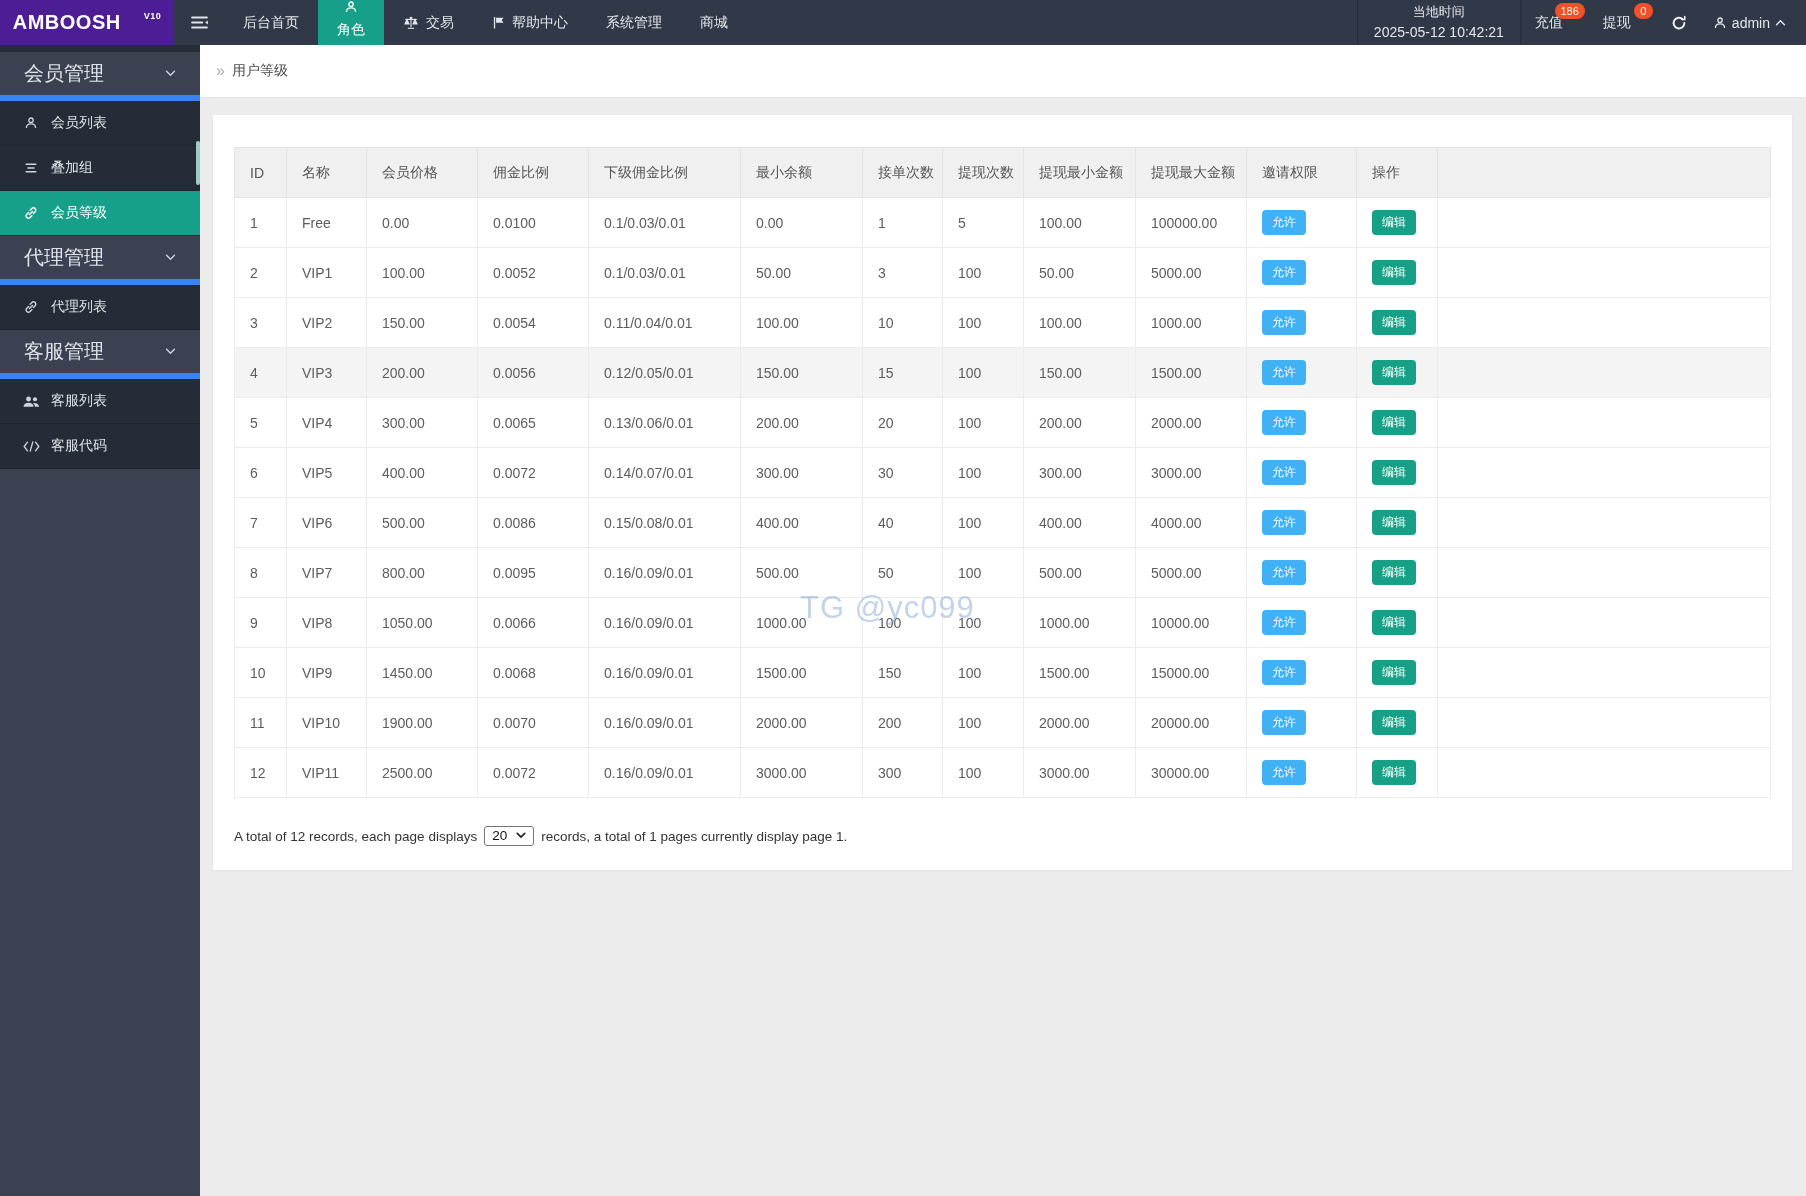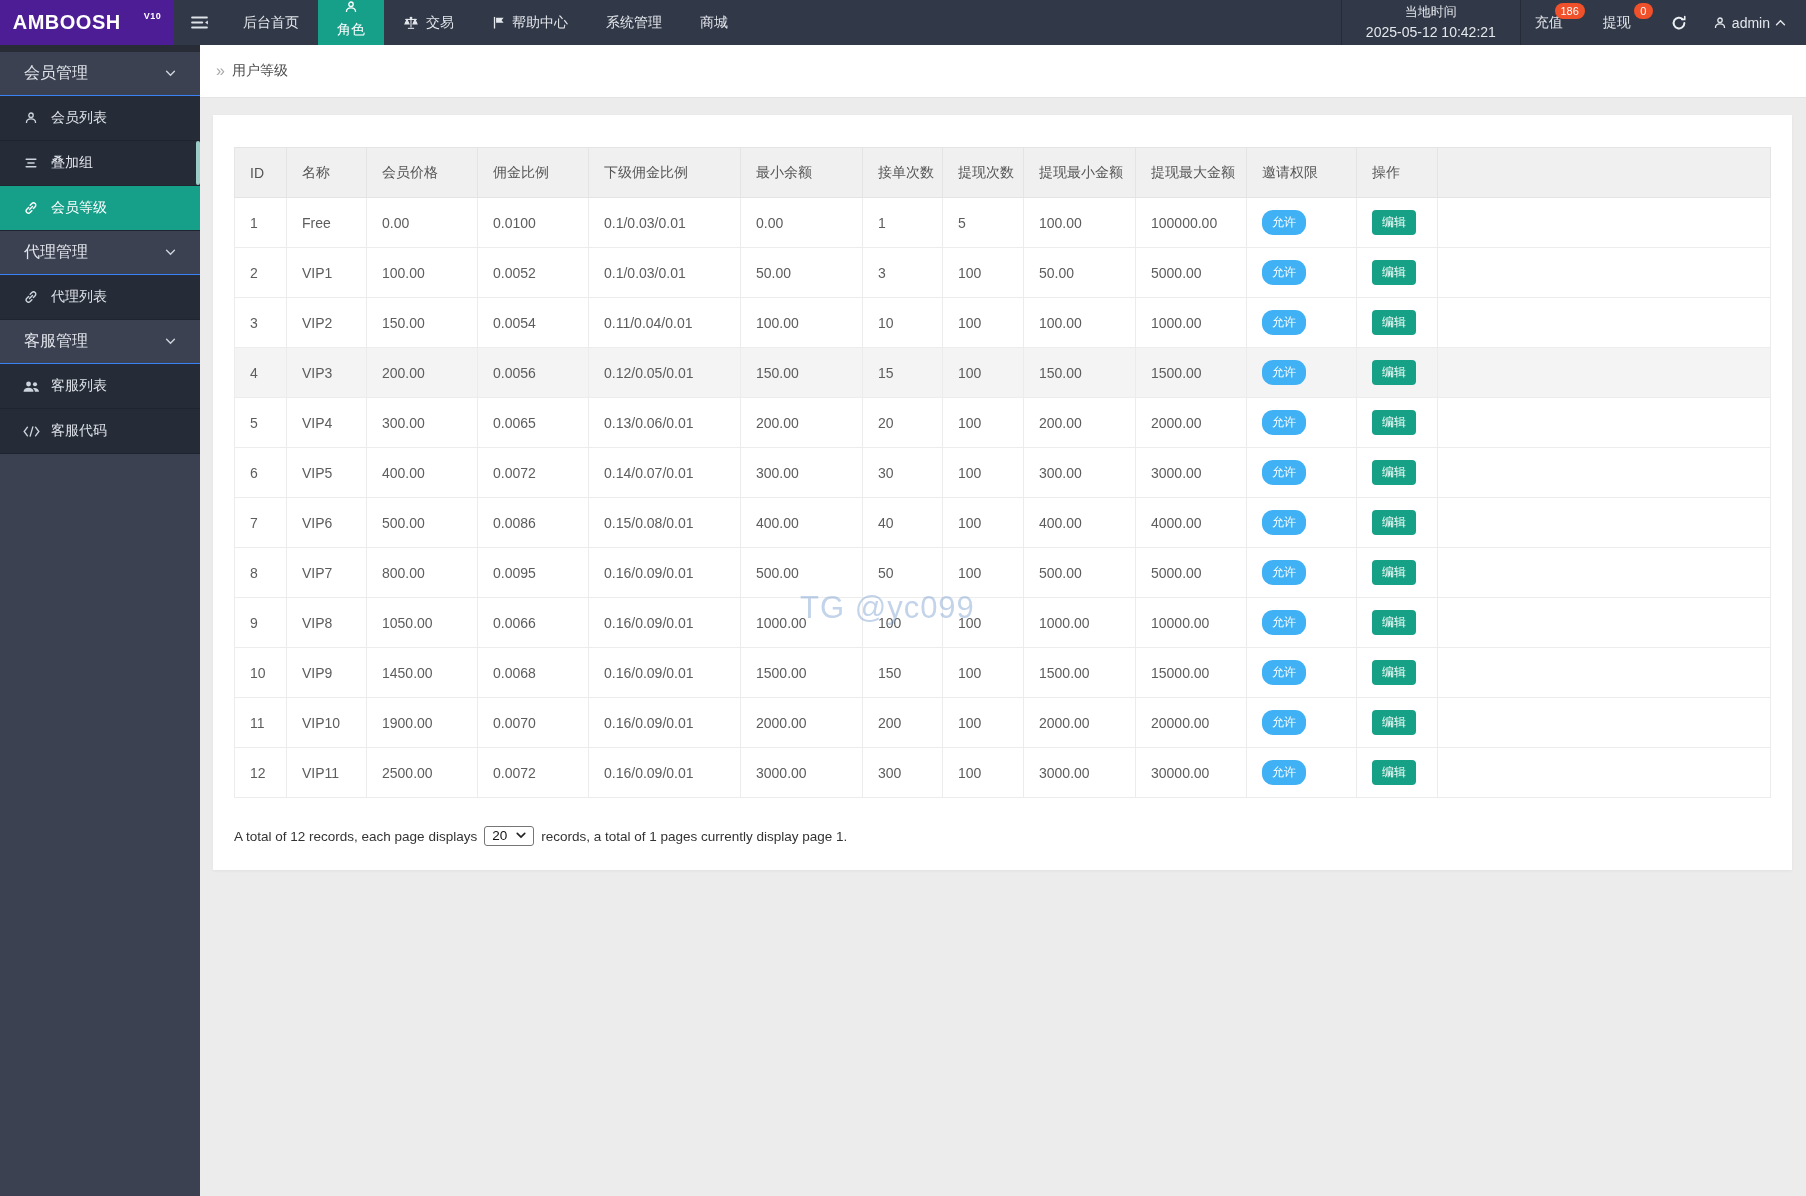--- a/index.html
+++ b/index.html
@@ -14,34 +14,34 @@
     display:flex;align-items:stretch;color:#e4e7ec;z-index:6;}
   .logo{width:174px;background:#4c1d95;display:flex;align-items:center;justify-content:center;
     font-size:20px;font-weight:bold;color:#fff;letter-spacing:.5px;gap:20px;}
   .logo sup{font-size:9px;margin-left:3px;top:-7px;position:relative;}
   .nav-toggle{width:50px;display:flex;align-items:center;justify-content:center;cursor:pointer;color:#dfe3e9;}
   .nav-items{display:flex;align-items:stretch;}
   .nav-item{display:flex;align-items:center;gap:7px;padding:0 19px;font-size:14px;cursor:pointer;white-space:nowrap;}
   .nav-item.active{background:#16a089;color:#fff;flex-direction:column;}
   .nav-icon{display:flex;align-items:center;}
   .nav-right{margin-left:auto;display:flex;align-items:stretch;}
-  .time-block{text-align:center;padding:0 24px;border-left:1px solid #262c37;border-right:1px solid #262c37;
+  .time-block{text-align:center;padding:0 16px;border-left:1px solid #262c37;border-right:1px solid #262c37;
     display:flex;flex-direction:column;justify-content:center;line-height:1.5;}
   .time-label{font-size:13px;}
   .time-value{font-size:14px;}
   .nav-action{position:relative;display:flex;align-items:center;padding:0 14px;margin-right:12px;font-size:14px;cursor:pointer;}
   .badge{position:absolute;top:3px;right:-8px;background:#f0512a;color:#fff;font-size:11px;line-height:1;
     padding:2.5px 6px;border-radius:9px;min-width:7px;text-align:center;}
   .refresh-btn{display:flex;align-items:center;padding:0 14px;cursor:pointer;color:#eceff3;}
   .user-block{display:flex;align-items:center;gap:5px;padding:0 20px 0 12px;font-size:14px;cursor:pointer;}
   
   .sidebar{position:absolute;top:45px;left:0;width:200px;bottom:0;background:#3b4150;z-index:5;}
   .sidebar-top-strip{height:7px;background:#272c37;}
-  .side-header{height:43px;display:flex;align-items:center;padding:0 24px;font-size:16px;color:#e0e4ea;
-    position:relative;border-bottom:1px solid #3b82f6;cursor:pointer;gap:43px;}
+  .side-header{height:43px;display:flex;align-items:center;padding:0 24px;font-size:20px;color:#e0e4ea;
+    position:relative;border-bottom:6px solid #3b82f6;cursor:pointer;gap:43px;}
   .side-header .chev{margin-left:auto;color:#cfd4dc;display:flex;align-items:center;}
   .side-item{height:44px;display:flex;align-items:center;gap:11px;padding:0 22px;font-size:14px;color:#dde1e8;
     background:#262c37;border-bottom:1px solid #20242e;cursor:pointer;}
   .side-item .icon{width:18px;display:flex;justify-content:center;align-items:center;color:#ced4dd;}
   .side-item.active{background:#16a089;color:#fff;}
   .side-item.active .icon{color:#fff;}
   .scroll-thumb{position:absolute;top:96px;right:0;width:4px;height:44px;background:#a9ded6;border-radius:2px;opacity:.9;}
   
   .main{position:absolute;left:200px;top:45px;right:0;bottom:0;}
   .breadcrumb{height:52px;background:#fff;display:flex;align-items:center;padding:0 16px;
@@ -50,21 +50,21 @@
   .card{position:absolute;left:13px;top:70px;width:1579px;height:755px;background:#fff;
     box-shadow:0 1px 3px rgba(0,0,0,.05);padding:32px 21px 0;box-sizing:border-box;}
   table{border-collapse:collapse;table-layout:fixed;width:1537px;}
   th,td{border:1px solid #ececec;height:50px;padding:0 4px 0 15px;text-align:left;
     font-weight:normal;overflow:hidden;white-space:nowrap;box-sizing:border-box;}
   thead th{background:#f0f0f0;color:#555;font-size:14px;border-color:#e4e4e4;}
   tbody td{color:#5d5d5d;font-size:14px;background:#fff;}
   tr.hl td{background:#f4f4f4;}
   .btn{border:none;border-radius:4px;color:#fff;font-size:12px;padding:5px 10px;cursor:pointer;
     font-family:inherit;line-height:1.3;}
-  .btn-allow{background:#41b1f5;border-radius:11px;}
+  .btn-allow{background:#41b1f5;}
   .btn-edit{background:#16a085;}
   .table-footer{margin-top:28px;font-size:13.5px;color:#333;display:flex;align-items:center;gap:7px;}
   .page-size{display:inline-flex;align-items:center;gap:9px;border:1px solid #767676;border-radius:3px;
     padding:1px 7px 2px;font-size:13.5px;color:#111;background:#fff;cursor:pointer;}
   .page-size .chev{display:flex;align-items:center;color:#222;}
   .watermark{position:absolute;left:800px;top:590px;font-size:31px;color:rgba(110,150,205,.42);
     letter-spacing:1px;z-index:3;pointer-events:none;white-space:nowrap;}
   svg{display:block;}
 </style>
 </head>

